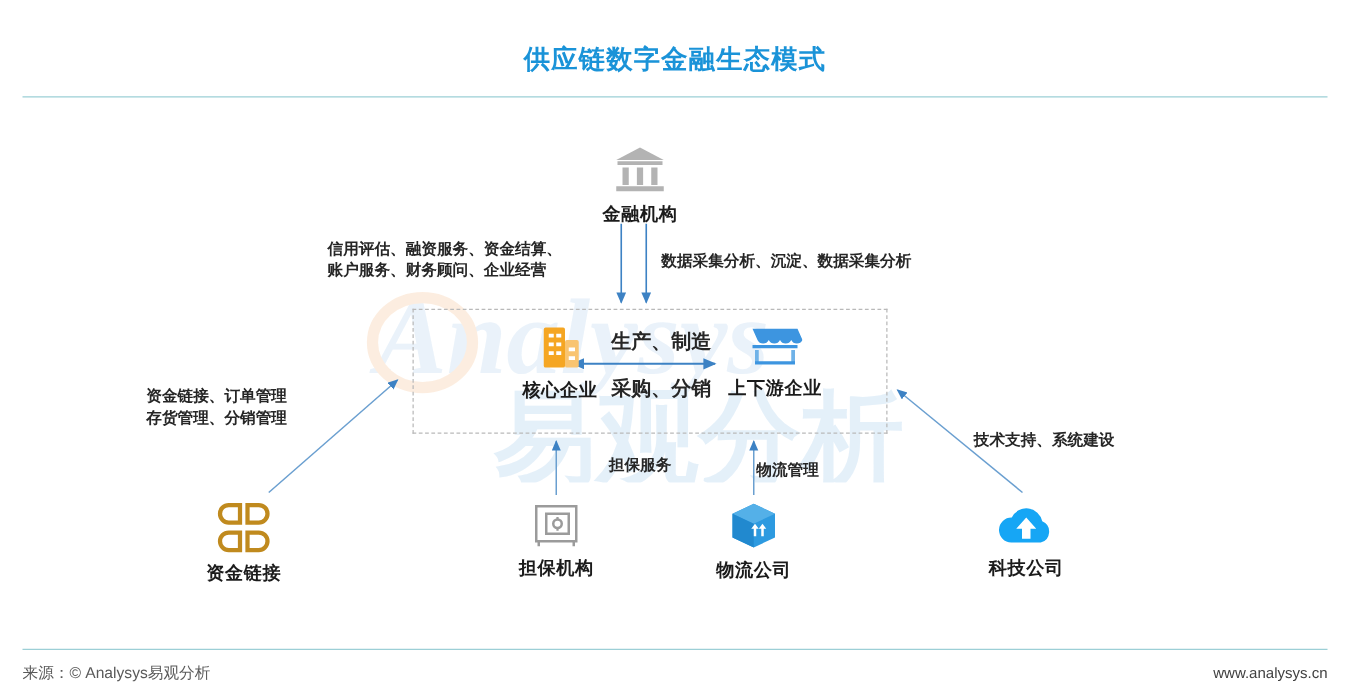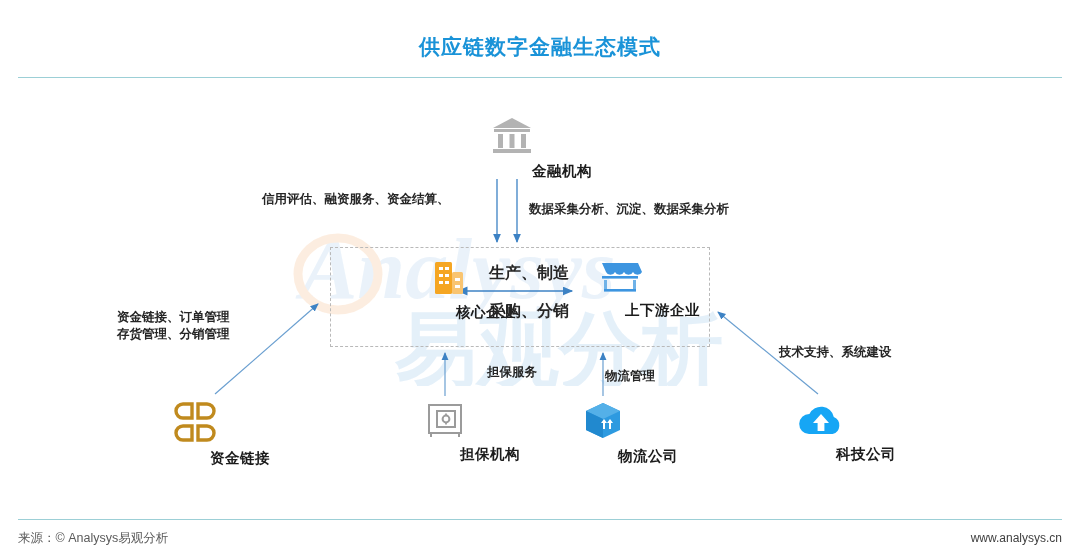--- a/index.html
+++ b/index.html
@@ -59,21 +59,21 @@
     position:absolute;left:330px;top:231px;width:380px;height:100px;
     border:1px dashed #b9b9b9;
     box-sizing:border-box;
   }
 
   
   .node{position:absolute;text-align:center;}
   .node .ico{display:block;margin:0 auto 6px auto;}
   .node .lbl{
     display:block;font-size:14.5px;font-weight:bold;color:#1b1b1b;
-    white-space:nowrap;letter-spacing:.5px;text-align:right;
+    white-space:nowrap;letter-spacing:.5px;
   }
 
   
   #node-finance{left:432px;top:100px;width:160px;}
   #node-platform{left:120px;top:385px;width:150px;}
   #node-guarantee{left:370px;top:385px;width:150px;}
   #node-logistics{left:528px;top:385px;width:150px;}
   #node-tech{left:746px;top:385px;width:150px;}
 
   
@@ -219,20 +219,21 @@
   <div class="node" id="node-tech">
     <svg class="ico" width="52" height="38" viewBox="0 0 52 38">
       <path d="M14,33 a10,10 0 0 1 0.4,-20 a13,13 0 0 1 24.4,3 a9,9 0 0 1 -1.2,17 z" fill="#16a6f5"></path>
       <path d="M26,13 l8,9 h-4.6 v8 h-6.8 v-8 h-4.6 z" fill="#ffffff"></path>
     </svg>
     <span class="lbl">科技公司</span>
   </div>
 
   <div class="desc" id="desc-credit">
     <div>信用评估、融资服务、资金结算、</div>
+    <div>账户服务、财务顾问、企业经营</div>
   </div>
 
   <div class="desc" id="desc-data">数据采集分析、沉淀、数据采集分析</div>
 
   <div class="desc" id="desc-capital">
     <div>资金链接、订单管理</div>
     <div>存货管理、分销管理</div>
   </div>
 
   <div class="desc" id="desc-tech">技术支持、系统建设</div>

